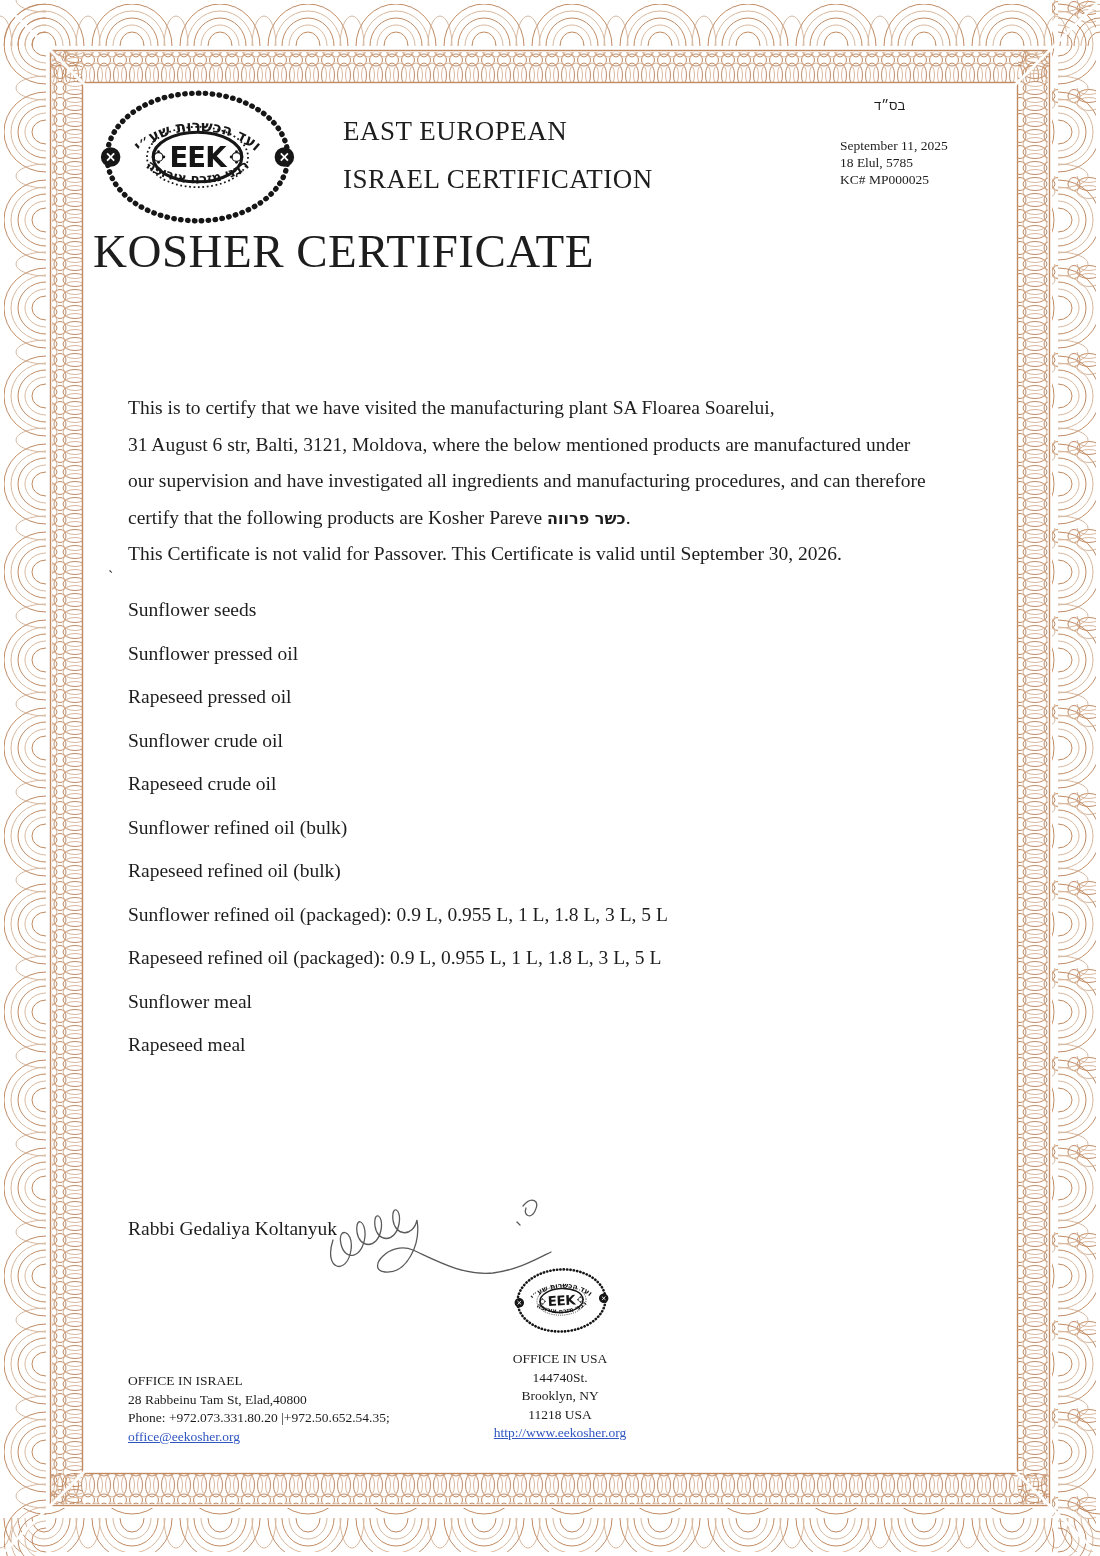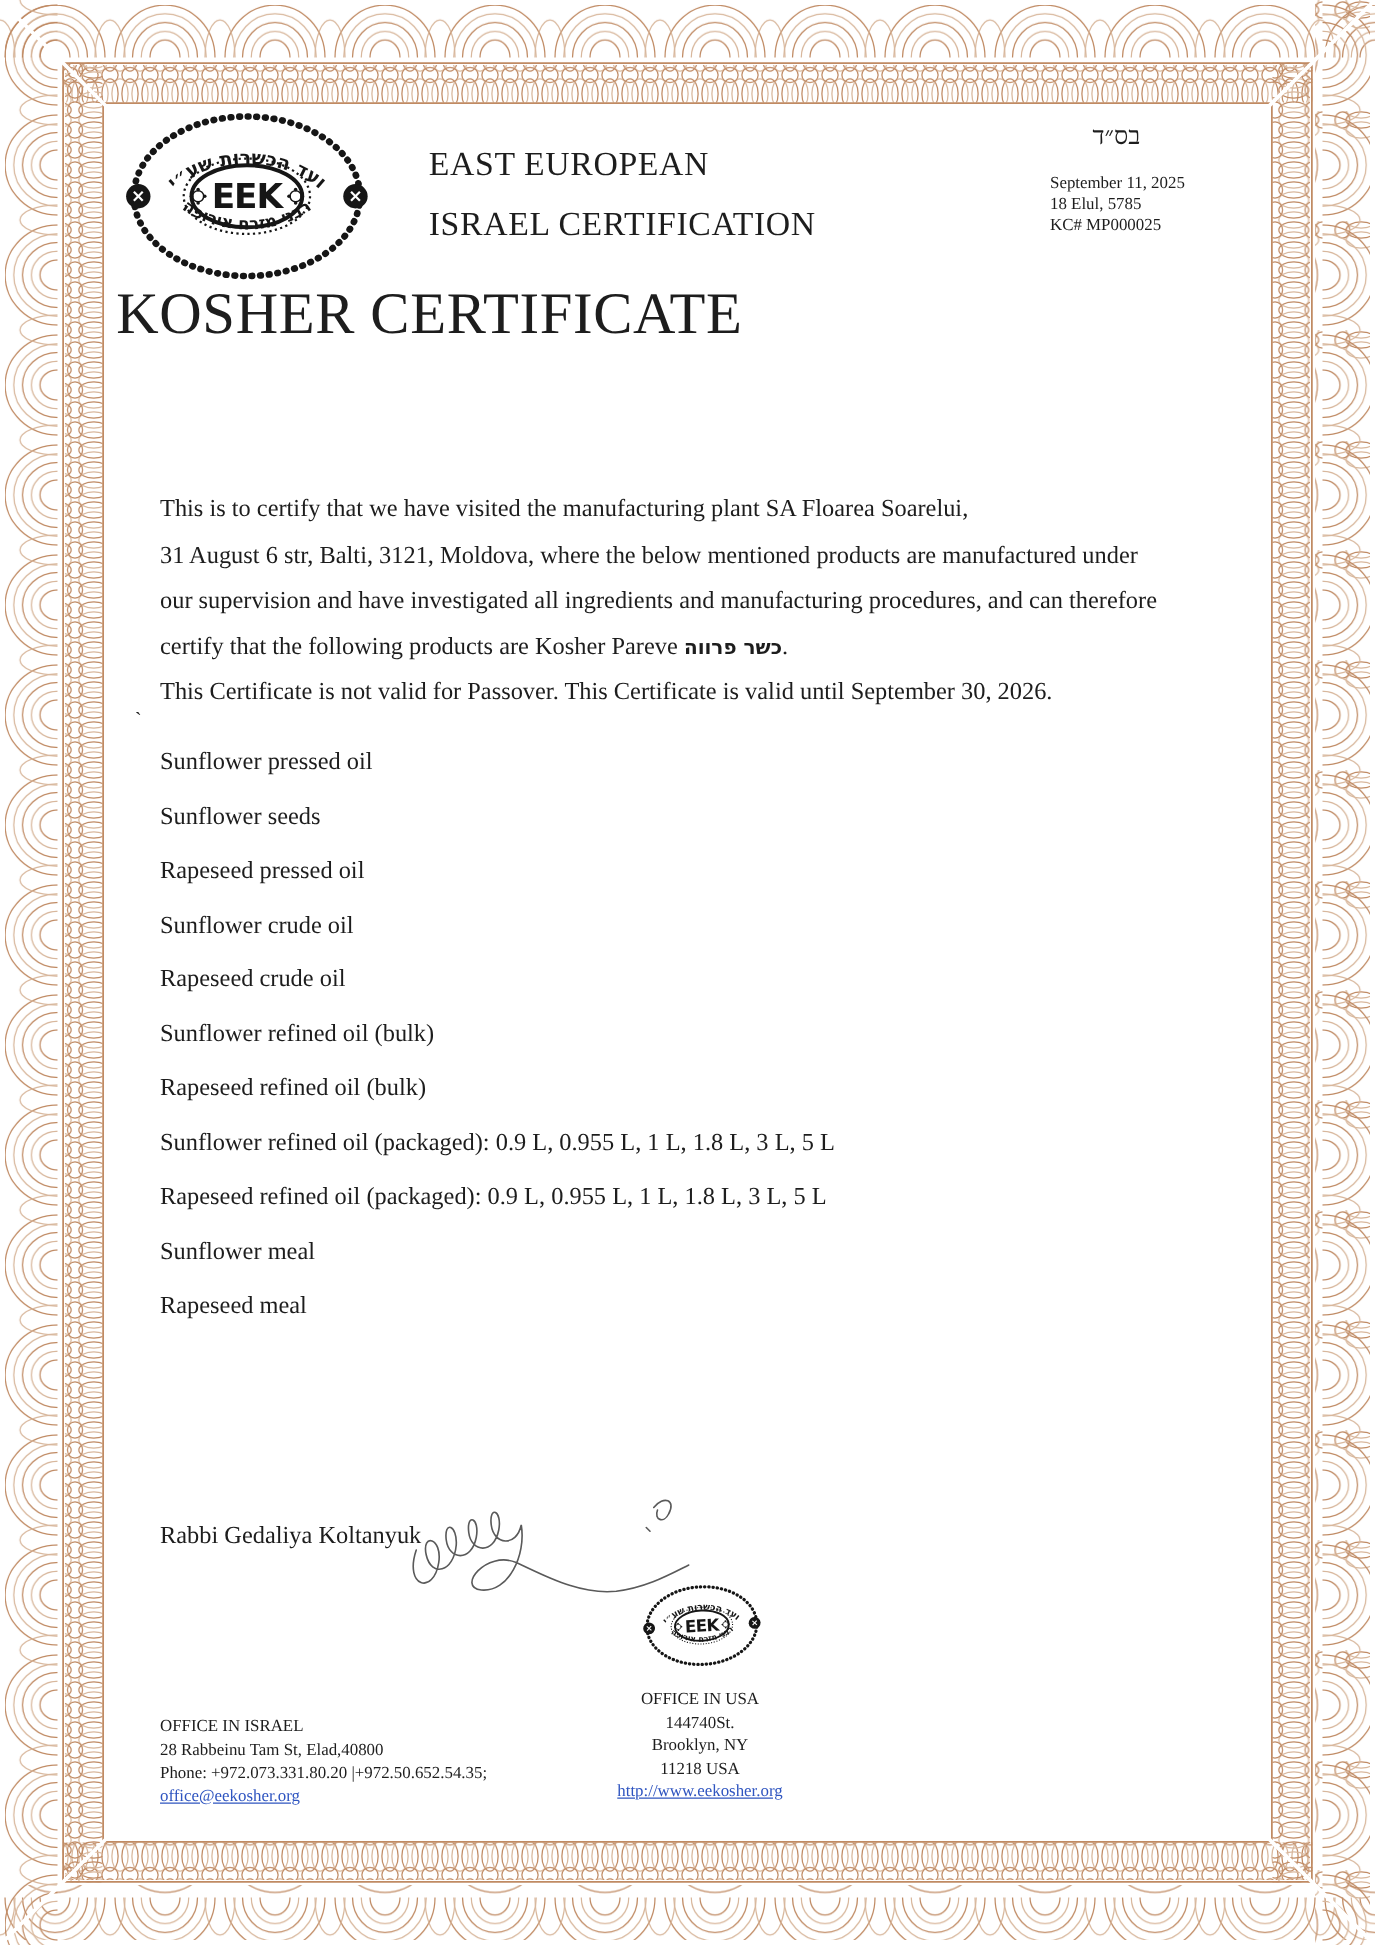--- a/index.html
+++ b/index.html
@@ -2,21 +2,21 @@
 <html><head>
 <meta charset="utf-8">
 <style>
   html,body{margin:0;padding:0;background:#ffffff;}
   .page{position:relative;width:1100px;height:1556px;background:#fff;
         font-family:"Liberation Serif",serif;color:#1d1d1d;overflow:hidden;}
   .abs{position:absolute;}
   .border-svg{position:absolute;left:0;top:0;z-index:0;}
   .content{position:absolute;left:0;top:0;width:1100px;height:1556px;z-index:1;}
 
-  .bsd{top:98px;left:874px;font-size:20px;font-family:Liberation Serif, serif;}
+  .bsd{top:98px;left:874px;font-size:13px;font-family:Liberation Sans, sans-serif;}
   .dateblock{top:137px;left:840px;font-size:13.5px;line-height:17px;}
   .orgline{left:327px;font-size:27px;letter-spacing:.5px;margin-left:16px;}
   .org1{top:116px;} .org2{top:164px;}
   .title{top:224px;left:93px;width:900px;font-size:47px;letter-spacing:.5px;}
   .company{top:316px;left:128px;font-size:19.5px;line-height:28px;}
   .para{top:390px;left:128px;width:840px;font-size:19.5px;}
   .para .pline{height:36.5px;line-height:36.5px;white-space:nowrap;}
   .heb{font-family:"DejaVu Sans",sans-serif;font-size:16px;font-weight:bold;}
   .stray{top:568px;left:108px;font-size:16px;}
   .products{top:600px;left:128px;font-size:19.5px;}
@@ -164,22 +164,22 @@
       <div class="pline">31 August 6 str, Balti, 3121, Moldova, where the below mentioned products are manufactured under</div>
       <div class="pline">our supervision and have investigated all ingredients and manufacturing procedures, and can therefore</div>
       <div class="pline"><span>certify that the following products are Kosher Pareve </span><span class="heb">כשר פרווה</span><span>.</span></div>
       <div class="pline">This Certificate is not valid for Passover. This Certificate is valid until September 30, 2026.</div>
     </div>
 
     <div class="abs stray">`</div>
 
     <div class="abs products">
 
-    <div class="product">Sunflower pressed oil</div>
-        <div class="product">Sunflower seeds</div>
+    <div class="product">Sunflower seeds</div>
+        <div class="product">Sunflower pressed oil</div>
         <div class="product">Rapeseed pressed oil</div>
         <div class="product">Sunflower crude oil</div>
         <div class="product">Rapeseed crude oil</div>
         <div class="product">Sunflower refined oil (bulk)</div>
         <div class="product">Rapeseed refined oil (bulk)</div>
         <div class="product">Sunflower refined oil (packaged): 0.9 L, 0.955 L, 1 L, 1.8 L, 3 L, 5 L</div>
         <div class="product">Rapeseed refined oil (packaged): 0.9 L, 0.955 L, 1 L, 1.8 L, 3 L, 5 L</div>
         <div class="product">Sunflower meal</div>
         <div class="product">Rapeseed meal</div>
       </div>

